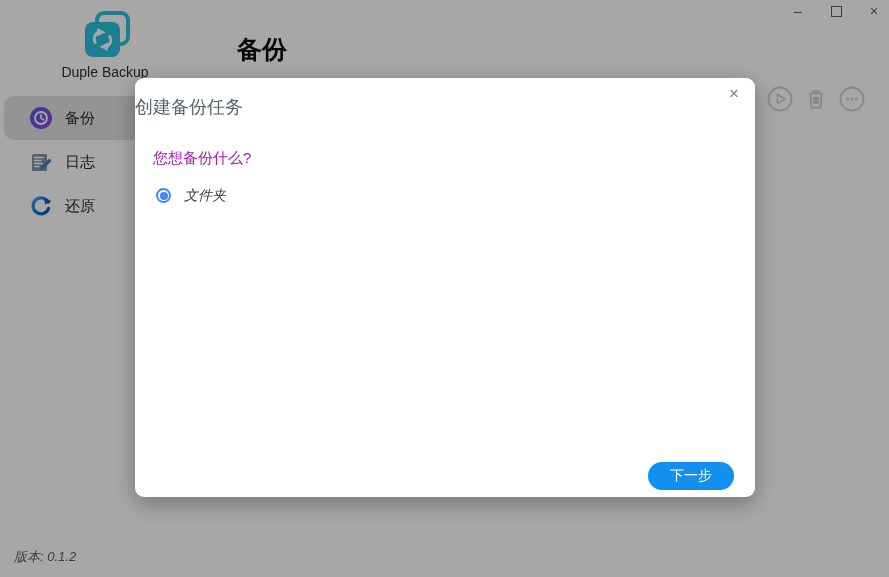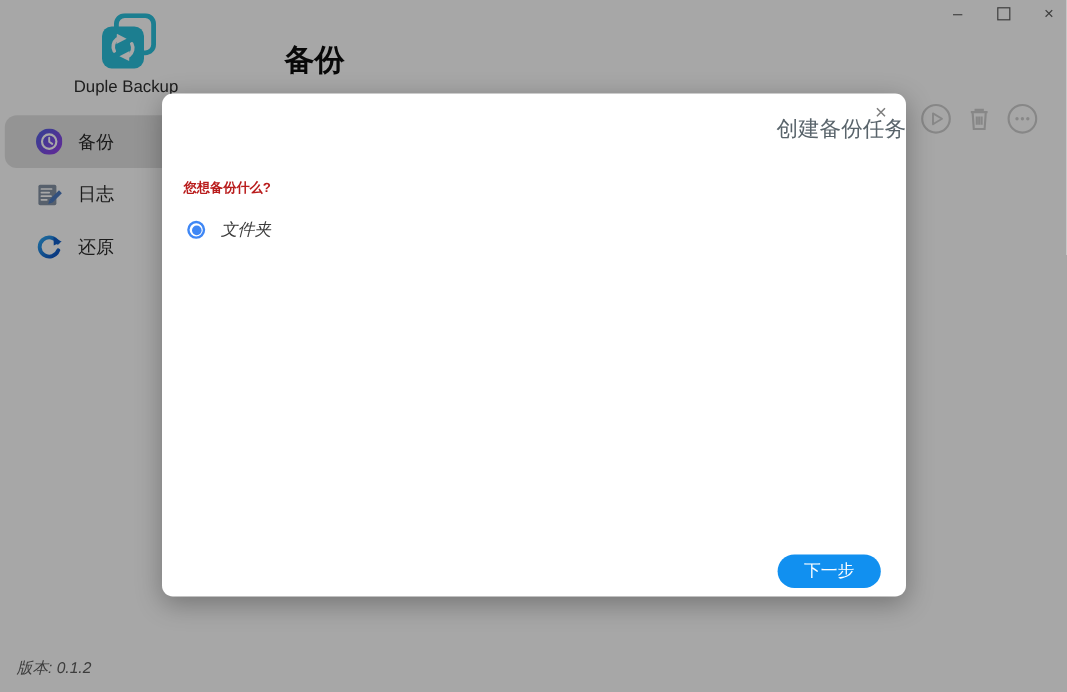--- a/index.html
+++ b/index.html
@@ -33,22 +33,22 @@
 
   .version{position:absolute;left:14px;top:548px;font-size:13px;color:#5e5e5e;font-style:italic;}
 
   
   .overlay{position:absolute;inset:0;background:rgba(0,0,0,0.345);z-index:5;}
 
   
   .modal{position:absolute;left:135px;top:78px;width:620px;height:419px;background:#ffffff;
     border-radius:9px;z-index:10;box-shadow:0 6px 22px rgba(0,0,0,0.3);}
   .modal-close{position:absolute;top:4px;right:12px;font-size:17px;color:#7d7d7d;cursor:pointer;padding:2px 4px;}
-  .modal-title{margin-top:17px;text-align:right;font-size:18px;color:#59646b;}
-  .modal-question{margin:30px 0 0 18px;font-size:11px;font-weight:bold;color:#b91c1c;}
+  .modal-title{margin-top:17px;text-align:left;font-size:18px;color:#59646b;}
+  .modal-question{margin:30px 0 0 18px;font-size:15px;font-weight:normal;color:#a21caf;}
   .option-row{display:flex;align-items:center;gap:13px;margin-left:21px;margin-top:19px;height:17px;cursor:pointer;font-style:italic;}
   .radio{width:15px;height:15px;border-radius:50%;border:2px solid #3F87F5;box-sizing:border-box;background:#fff;position:relative;flex:0 0 15px;}
   .radio.checked::after{content:"";position:absolute;left:1.5px;top:1.5px;width:8px;height:8px;border-radius:50%;background:#3F87F5;}
   .option-label{font-size:14px;color:#3c3c3c;}
   .next-btn{position:absolute;left:513px;top:384px;width:86px;height:28px;border:none;border-radius:14px;
     background:#1190F0;color:#ffffff;font-size:14px;font-family:Liberation Serif, serif;cursor:pointer;display:flex;align-items:center;justify-content:center;}
 </style>
 </head>
 <body>
 

